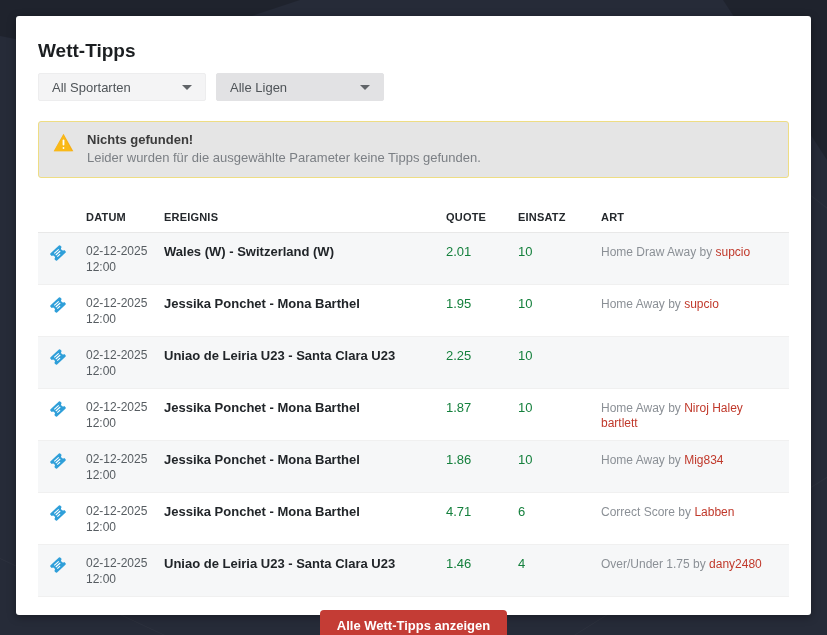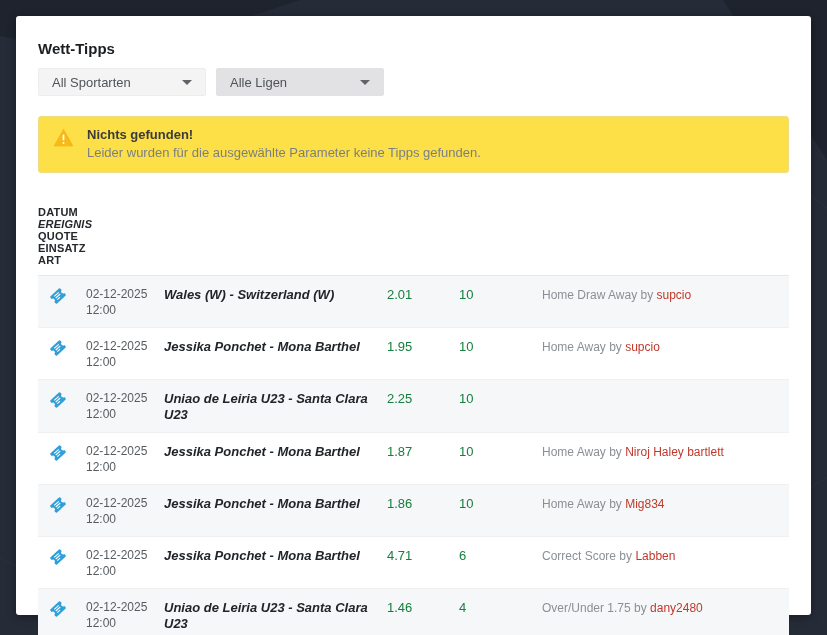--- a/index.html
+++ b/index.html
@@ -29,21 +29,21 @@
     position: absolute;
     left: 16px; top: 16px;
     width: 795px; height: 599px;
     background: #ffffff;
     border-radius: 3px;
     box-shadow: 0 2px 8px rgba(0,0,0,0.35);
     padding: 24px 22px 20px 22px;
   }
 
   .card-title {
-    font-size: 15px;
+    font-size: 19px;
     font-weight: bold;
     color: #1b1e21;
     margin-bottom: 11px;
   }
 
   .filters { display: flex; gap: 10px; margin-bottom: 20px; }
   .select {
     width: 168px; height: 28px;
     display: flex; align-items: center; justify-content: space-between;
     padding: 0 13px;
@@ -54,50 +54,50 @@
   .select.light { background: #f4f4f5; border: 1px solid #ededee; }
   .select.dark  { background: #e2e2e4; border: 1px solid #e2e2e4; }
   .caret {
     width: 0; height: 0;
     border-left: 5px solid transparent;
     border-right: 5px solid transparent;
     border-top: 5px solid #606468;
   }
 
   .alert {
-    background: #fde047;
+    background: #e5e5e5;
     border: 1px solid #eedd84;
     border-radius: 3px;
     padding: 9px 14px 10px 14px;
     display: flex;
     gap: 13px;
     margin-bottom: 27px;
   }
   .alert-icon { flex: 0 0 auto; padding-top: 2px; }
   .alert-title { font-size: 13px; font-weight: bold; color: #3b3b3b; line-height: 18px; }
   .alert-msg   { font-size: 13px; color: #7b7f84; line-height: 18px; }
 
   .tips-table { width: 100%; }
   .t-row { display: flex; align-items: flex-start; }
-  .t-head { padding: 6px 0 9px 0; border-bottom: 1px solid #e8e8e8; flex-direction: column; }
+  .t-head { padding: 6px 0 9px 0; border-bottom: 1px solid #e8e8e8; }
   .t-head .cell {
     font-size: 11px; font-weight: bold; color: #24282c;
     letter-spacing: 0.2px;
   }
   .t-body .t-row {
     padding: 10px 0 9px 0;
     min-height: 46px;
     border-bottom: 1px solid #f0f0f0;
   }
   .t-body .t-row.striped { background: #f6f7f8; }
 
   .cell { padding-right: 8px; }
   .c-icon  { width: 48px; display: flex; justify-content: center; }
   .c-date  { width: 78px; }
-  .c-event { width: 223px; font-style: italic; }
+  .c-event { width: 282px; }
   .c-quote { width: 72px; }
   .c-stake { width: 83px; }
   .c-art   { flex: 1; }
 
   .t-head .c-icon { visibility: hidden; }
 
   .date-line { font-size: 12px; color: #565c61; line-height: 16px; }
   .event-name { font-size: 13px; font-weight: bold; color: #212529; line-height: 16px; padding-top: 1px;}
   .num { font-size: 13px; color: #15803d; line-height: 16px; padding-top: 1px; }
   .art-text { font-size: 12px; color: #8b9096; line-height: 15px; padding-top: 2px; }

